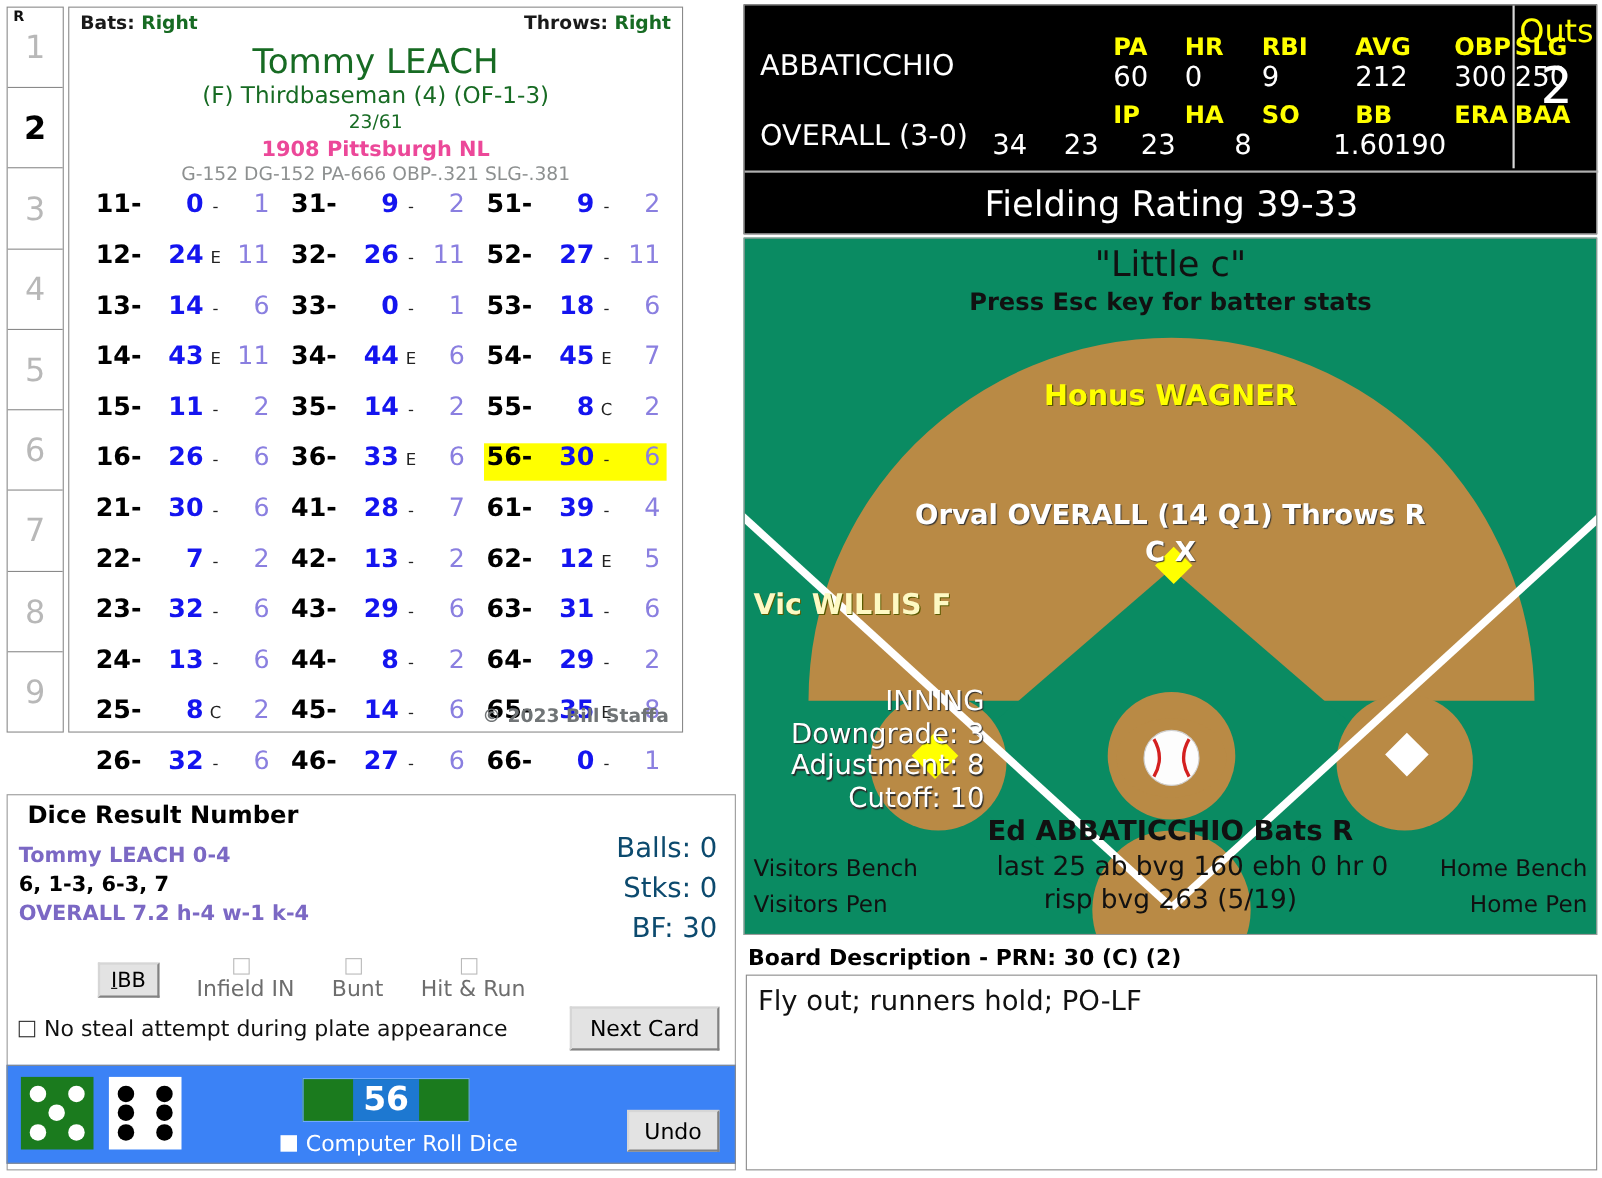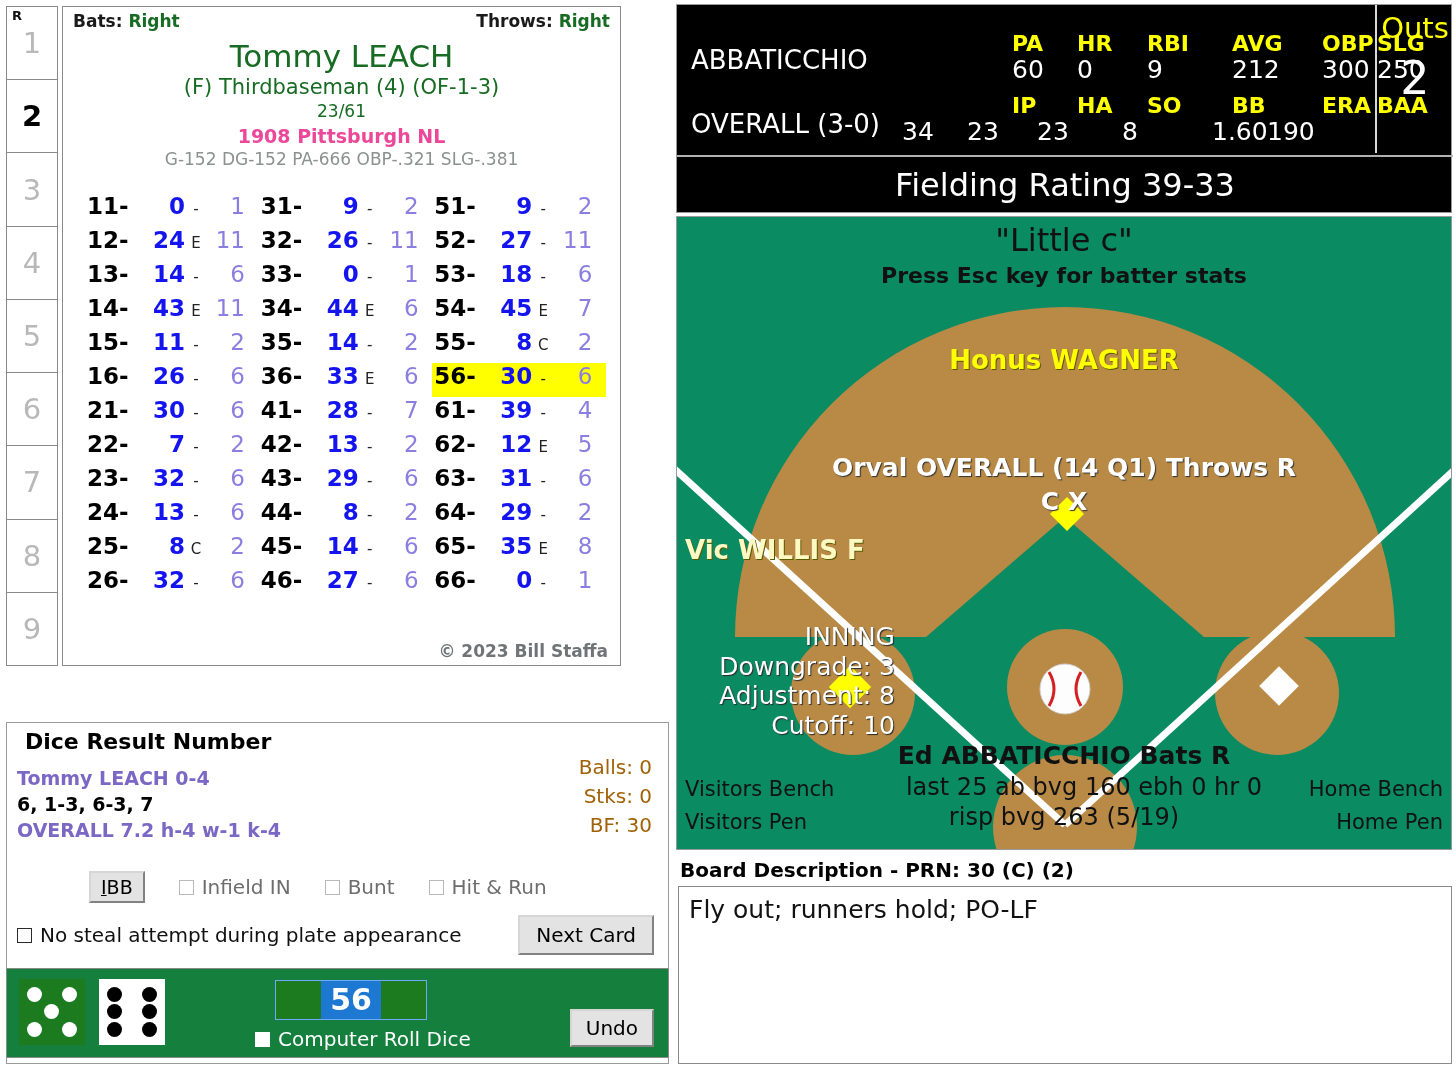--- a/index.html
+++ b/index.html
@@ -72,26 +72,27 @@
     text-align: center; color: #ec4899;
     font-size: 19px; font-weight: bold; margin-top: 4px;
   }
   .p-stats {
     text-align: center; color: #8d9090;
     font-size: 17px; margin-top: 2px;
   }
 
   
   #dice-grid {
-    margin-top: 24px;
+    margin-top: 4px;
     padding: 0 14px 0 22px;
     display: grid;
     grid-template-columns: 1fr 1fr 1fr;
     row-gap: 0px;
     column-gap: 0px;
+    gap: 12px;
   }
   .dr {
     display: flex; align-items: baseline;
     height: 34px;
     font-size: 23px;
     white-space: nowrap;
     font-family: "DejaVu Sans", sans-serif;
     padding-left: 2px;
   }
   .dr.hl { background: #ffff00; }
@@ -124,40 +125,41 @@
   #drn-line2 {
     position: absolute; left: 10px; top: 70px;
     font-size: 19px; font-weight: bold; color: #000;
   }
   #drn-line3 {
     position: absolute; left: 10px; top: 96px;
     font-size: 19px; font-weight: bold; color: #7b68c4;
   }
   #count-box {
     position: absolute; right: 16px; top: 30px;
-    text-align: right; font-size: 20px; color: #a16207; line-height: 1.45;
+    text-align: right; font-size: 25px; color: #0c4a6e; line-height: 1.45;
   }
   #action-row {
     position: absolute; left: 0; top: 148px; width: 100%;
     display: flex; align-items: center; padding-left: 82px;
   }
   .btn {
     border: 2px outset #d6d6d6;
     background: #e3e3e3;
     font-size: 19px;
     color: #000;
     padding: 3px 12px;
     font-family: "DejaVu Sans", sans-serif;
     cursor: pointer;
   }
   #ibb-btn { padding: 3px 10px; }
   .cbx-group {
     display: flex; align-items: center;
     margin-left: 34px; font-size: 20px;
     color: #6d6d6d;
+    flex-direction: column;
   }
   .cbx {
     width: 15px; height: 15px;
     border: 1px solid #b9b9b9; background: #fff;
     margin-right: 8px; display: inline-block;
   }
   .cbx.dark { border-color: #2b2b2b; }
   .u { text-decoration: underline; }
   #nosteal-row {
     position: absolute; left: 10px; top: 200px;
@@ -166,21 +168,21 @@
   }
   #nextcard-btn {
     position: absolute; right: 14px; top: 192px;
     padding: 6px 16px; font-size: 20px;
   }
 
   
   #dicebar {
     position: absolute; left: 6px; top: 968px;
     width: 663px; height: 90px;
-    background: #15803d;
+    background: #3b82f6;
     border: 1px solid #8a8a8a;
   }
   .die {
     position: absolute; top: 10px;
     width: 66px; height: 66px;
     display: grid;
     grid-template-columns: 1fr 1fr 1fr;
     grid-template-rows: 1fr 1fr 1fr;
     padding: 7px;
   }

